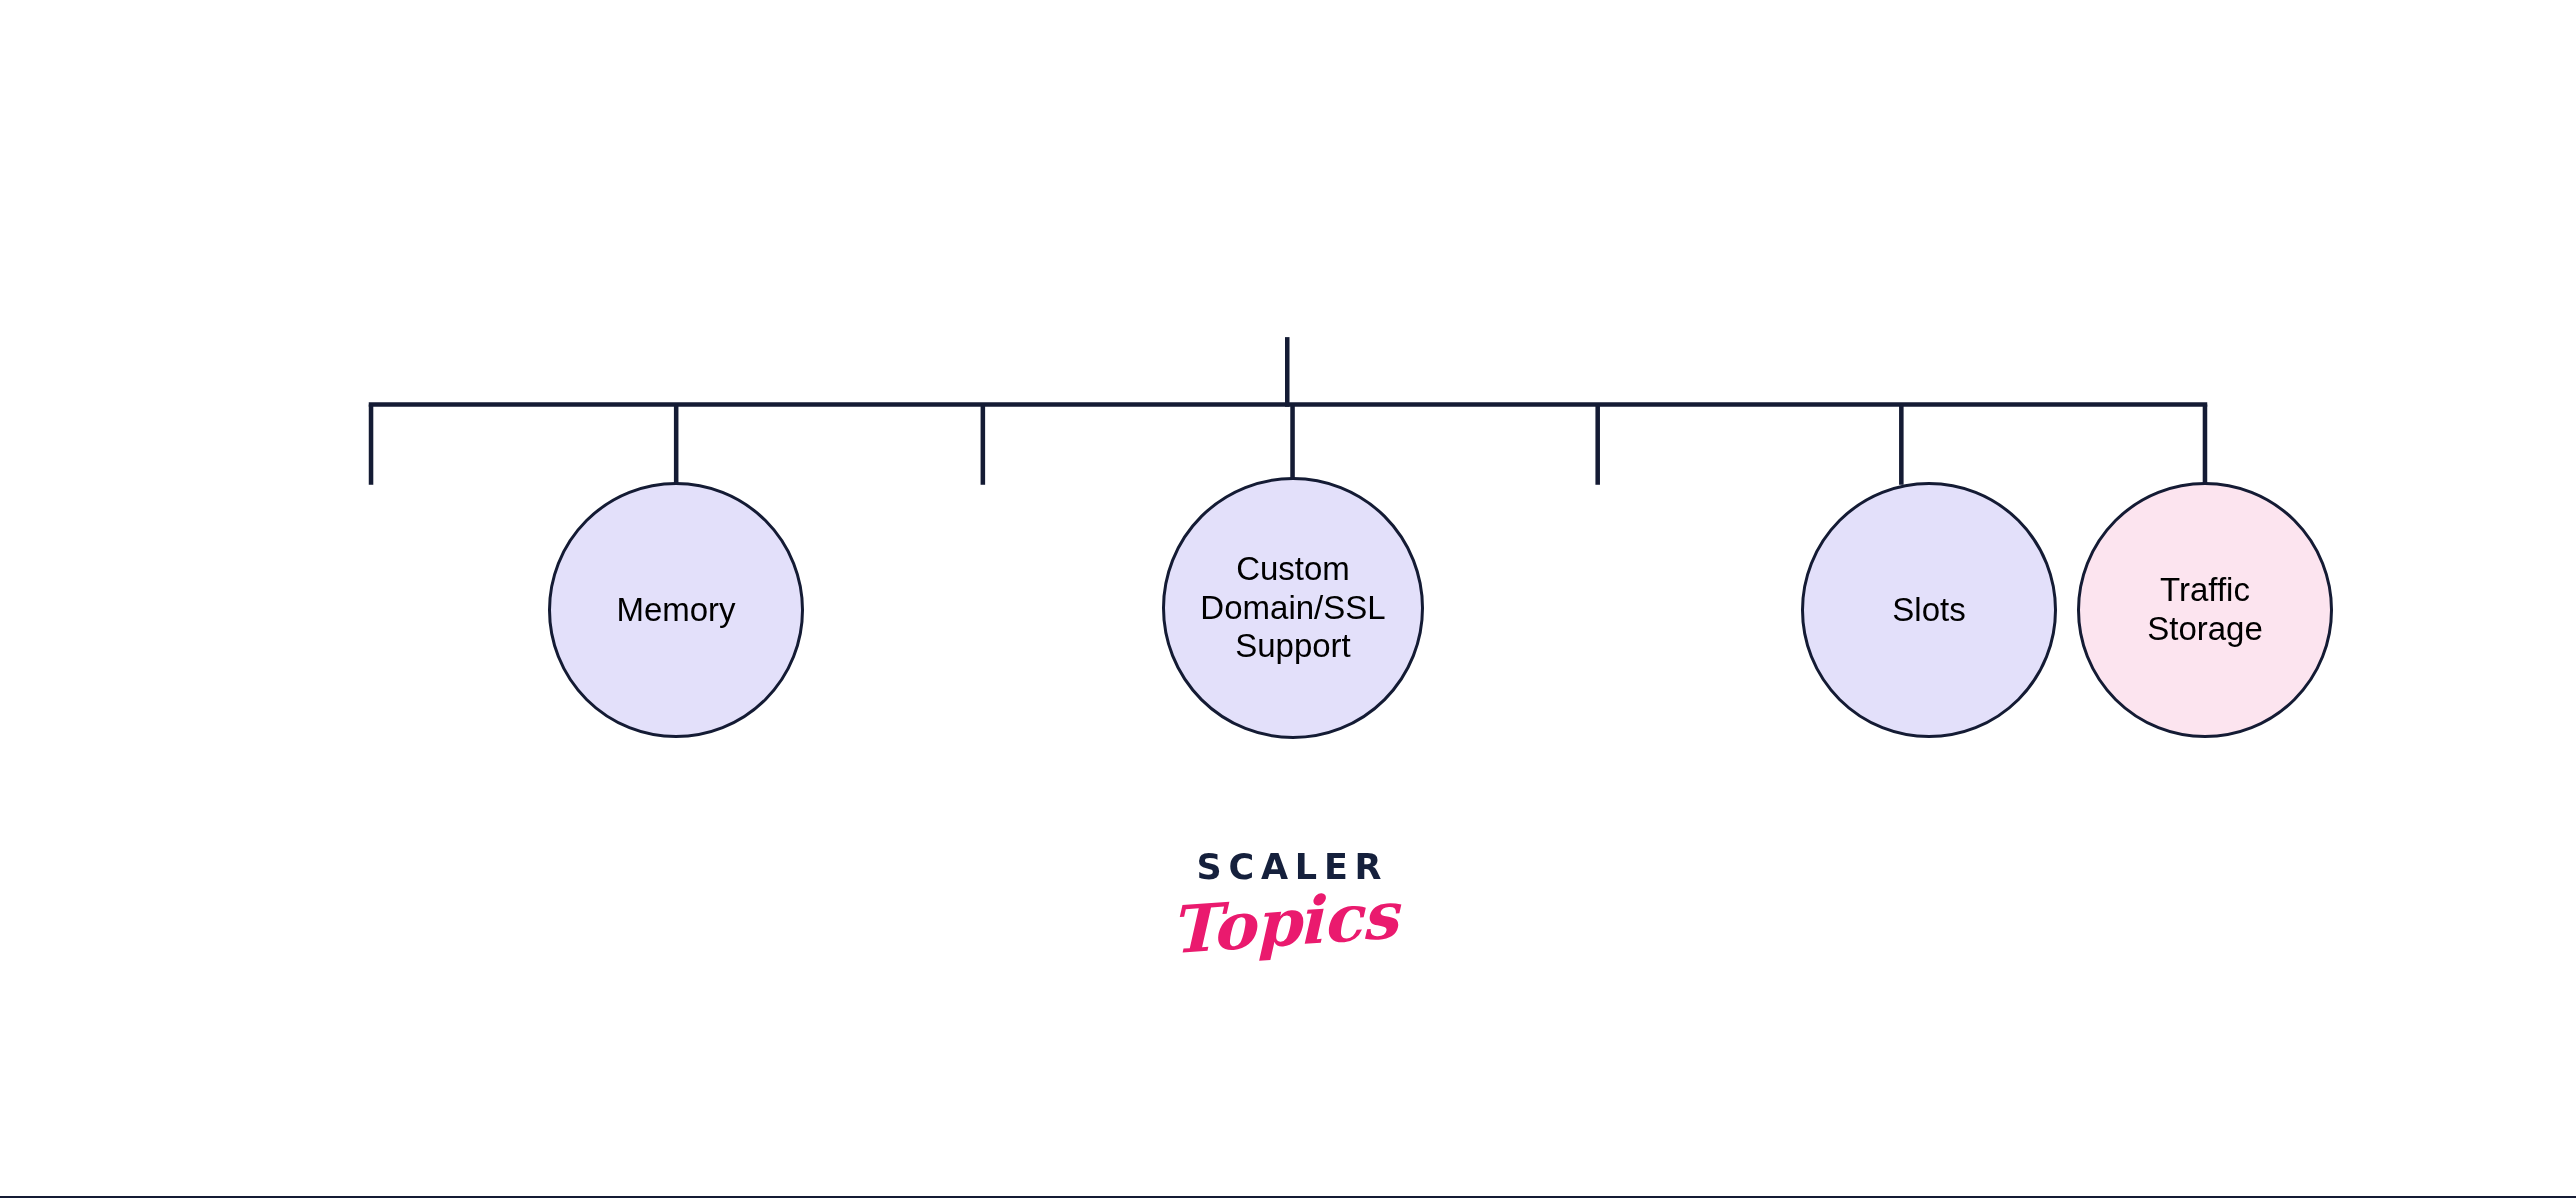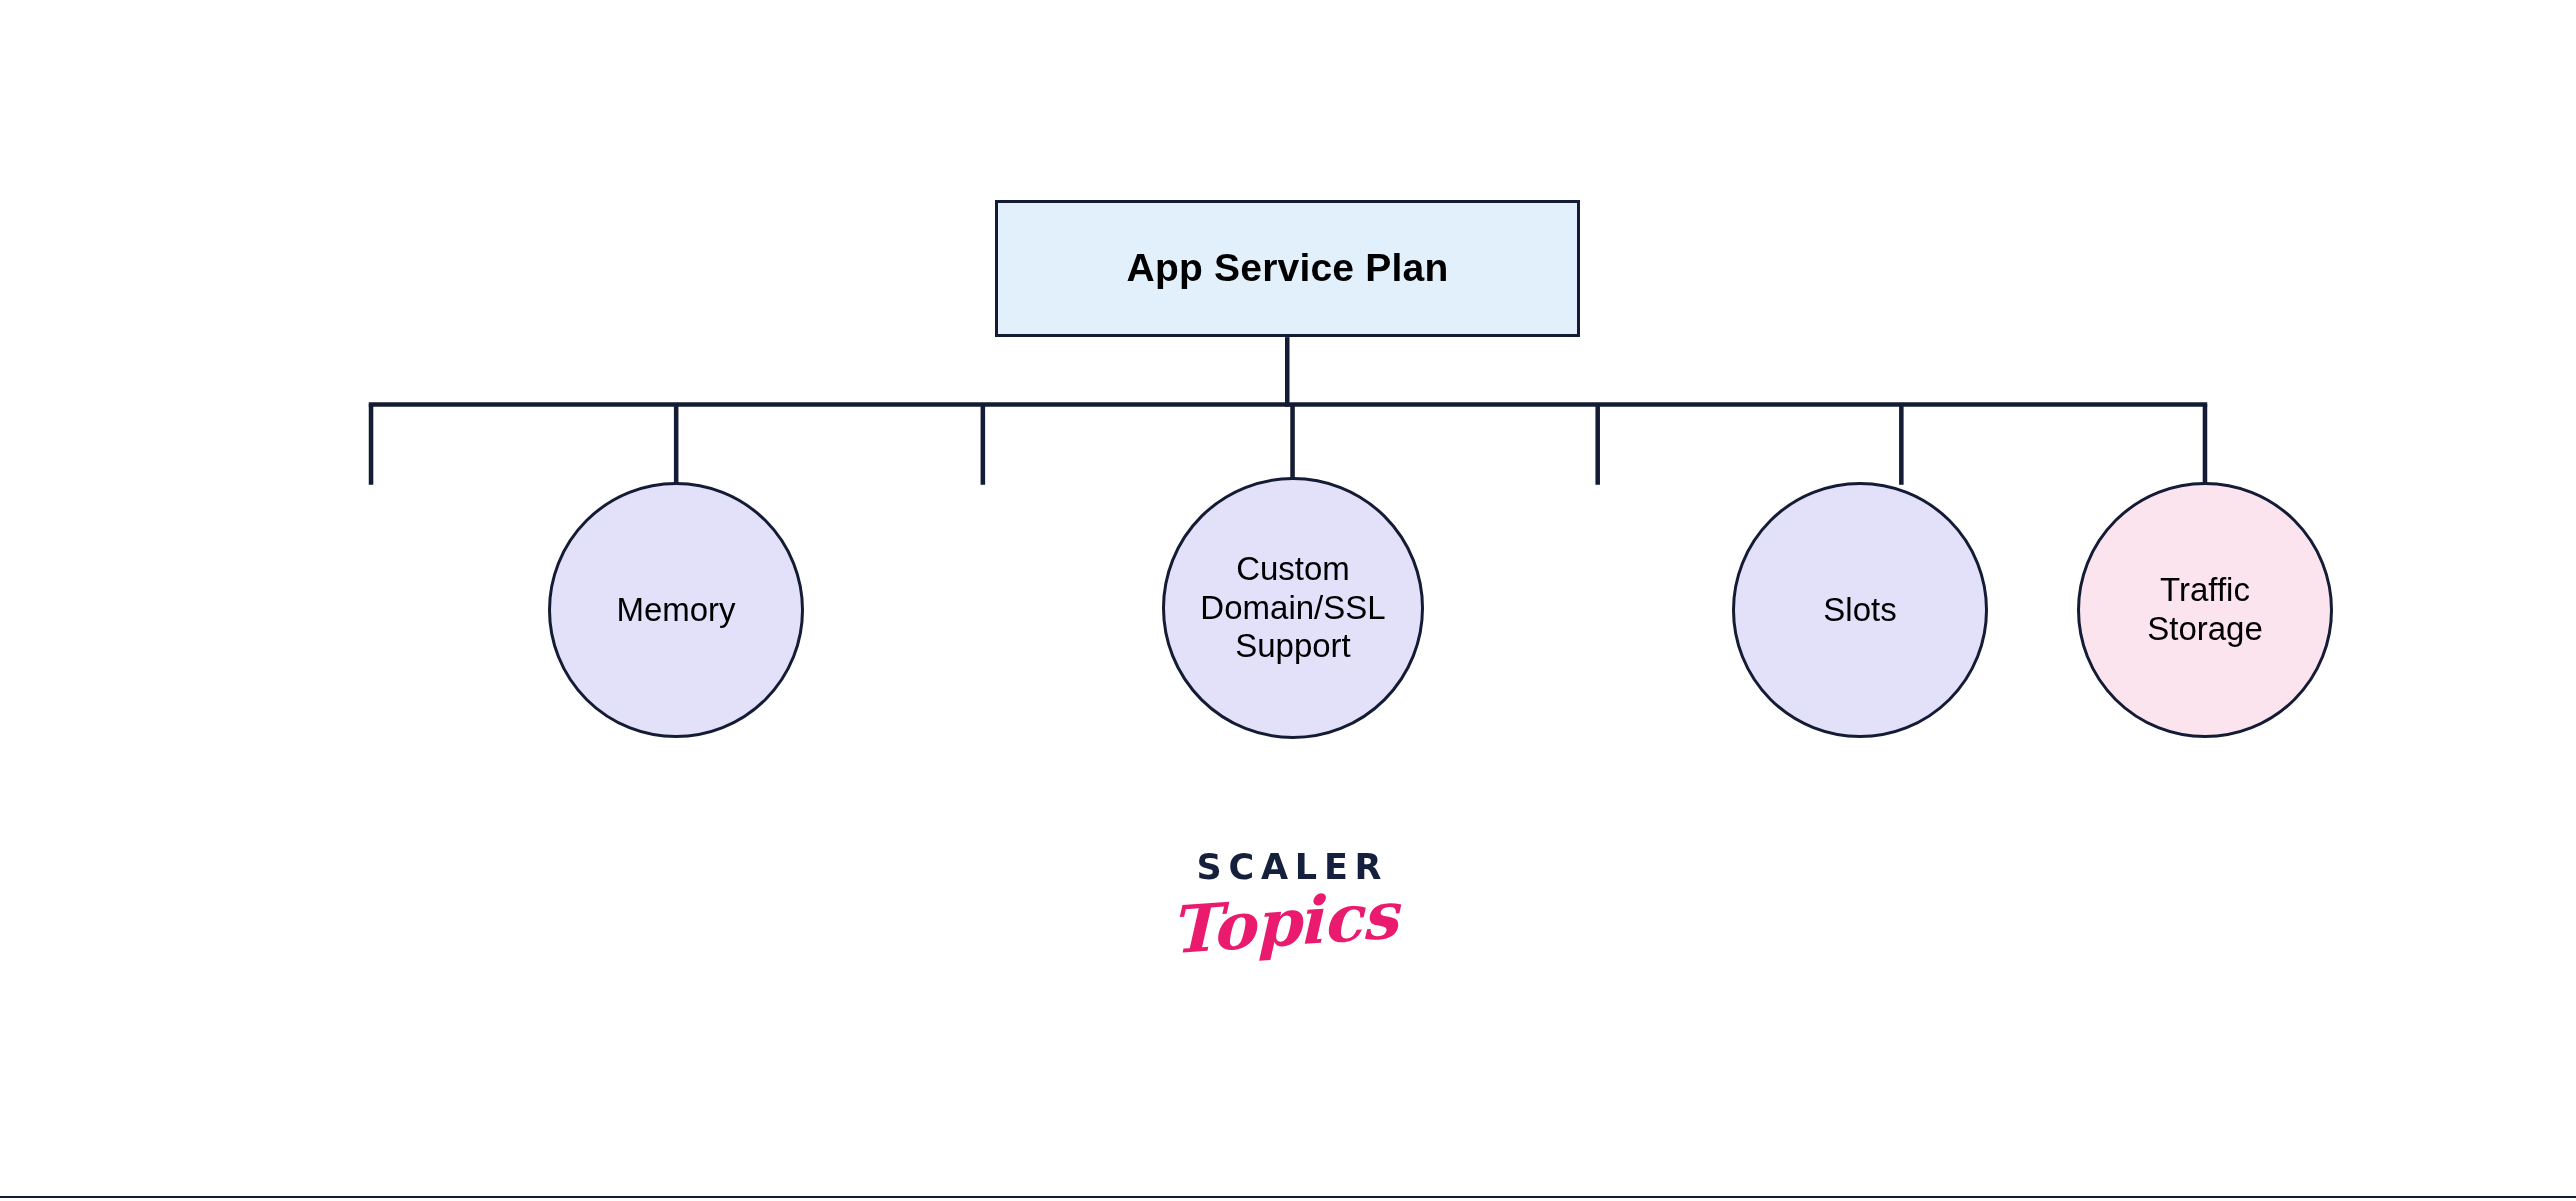--- a/index.html
+++ b/index.html
@@ -133,38 +133,35 @@
       <line x1="490" y1="534" x2="490" y2="640"></line>
       <line x1="893" y1="534" x2="893" y2="640"></line>
       <line x1="1298" y1="534" x2="1298" y2="640"></line>
       <line x1="1707" y1="534" x2="1707" y2="636"></line>
       <line x1="2110" y1="534" x2="2110" y2="640"></line>
       <line x1="2511" y1="534" x2="2511" y2="640"></line>
       <line x1="2912" y1="534" x2="2912" y2="640"></line>
     </g>
   </svg>
 
-  <div id="root-node">
-    <span class="node-label">App Service Plan</span>
-  </div>
 
 
   <div class="leaf-node fill-violet" style="left:548px; top:482px; width:256px; height:256px;justify-content:center;">
     <span class="node-label">Memory</span>
   </div>
 
 
   <div class="leaf-node fill-violet" style="left:1162px; top:477px; width:262px; height:262px;">
     <span class="node-label">Custom
 Domain/SSL
 Support</span>
   </div>
 
 
-  <div class="leaf-node fill-violet" style="left:1732px; top:482px; width:256px; height:256px;">
+  <div class="leaf-node fill-violet" style="left:1801px; top:482px; width:256px; height:256px;">
     <span class="node-label">Slots</span>
   </div>
 
   <div class="leaf-node fill-pink" style="left:2077px; top:482px; width:256px; height:256px;">
     <span class="node-label">Traffic
 Storage</span>
   </div>
 
   <div id="brand-logo">
     <div id="brand-wordmark">SCALER</div>

